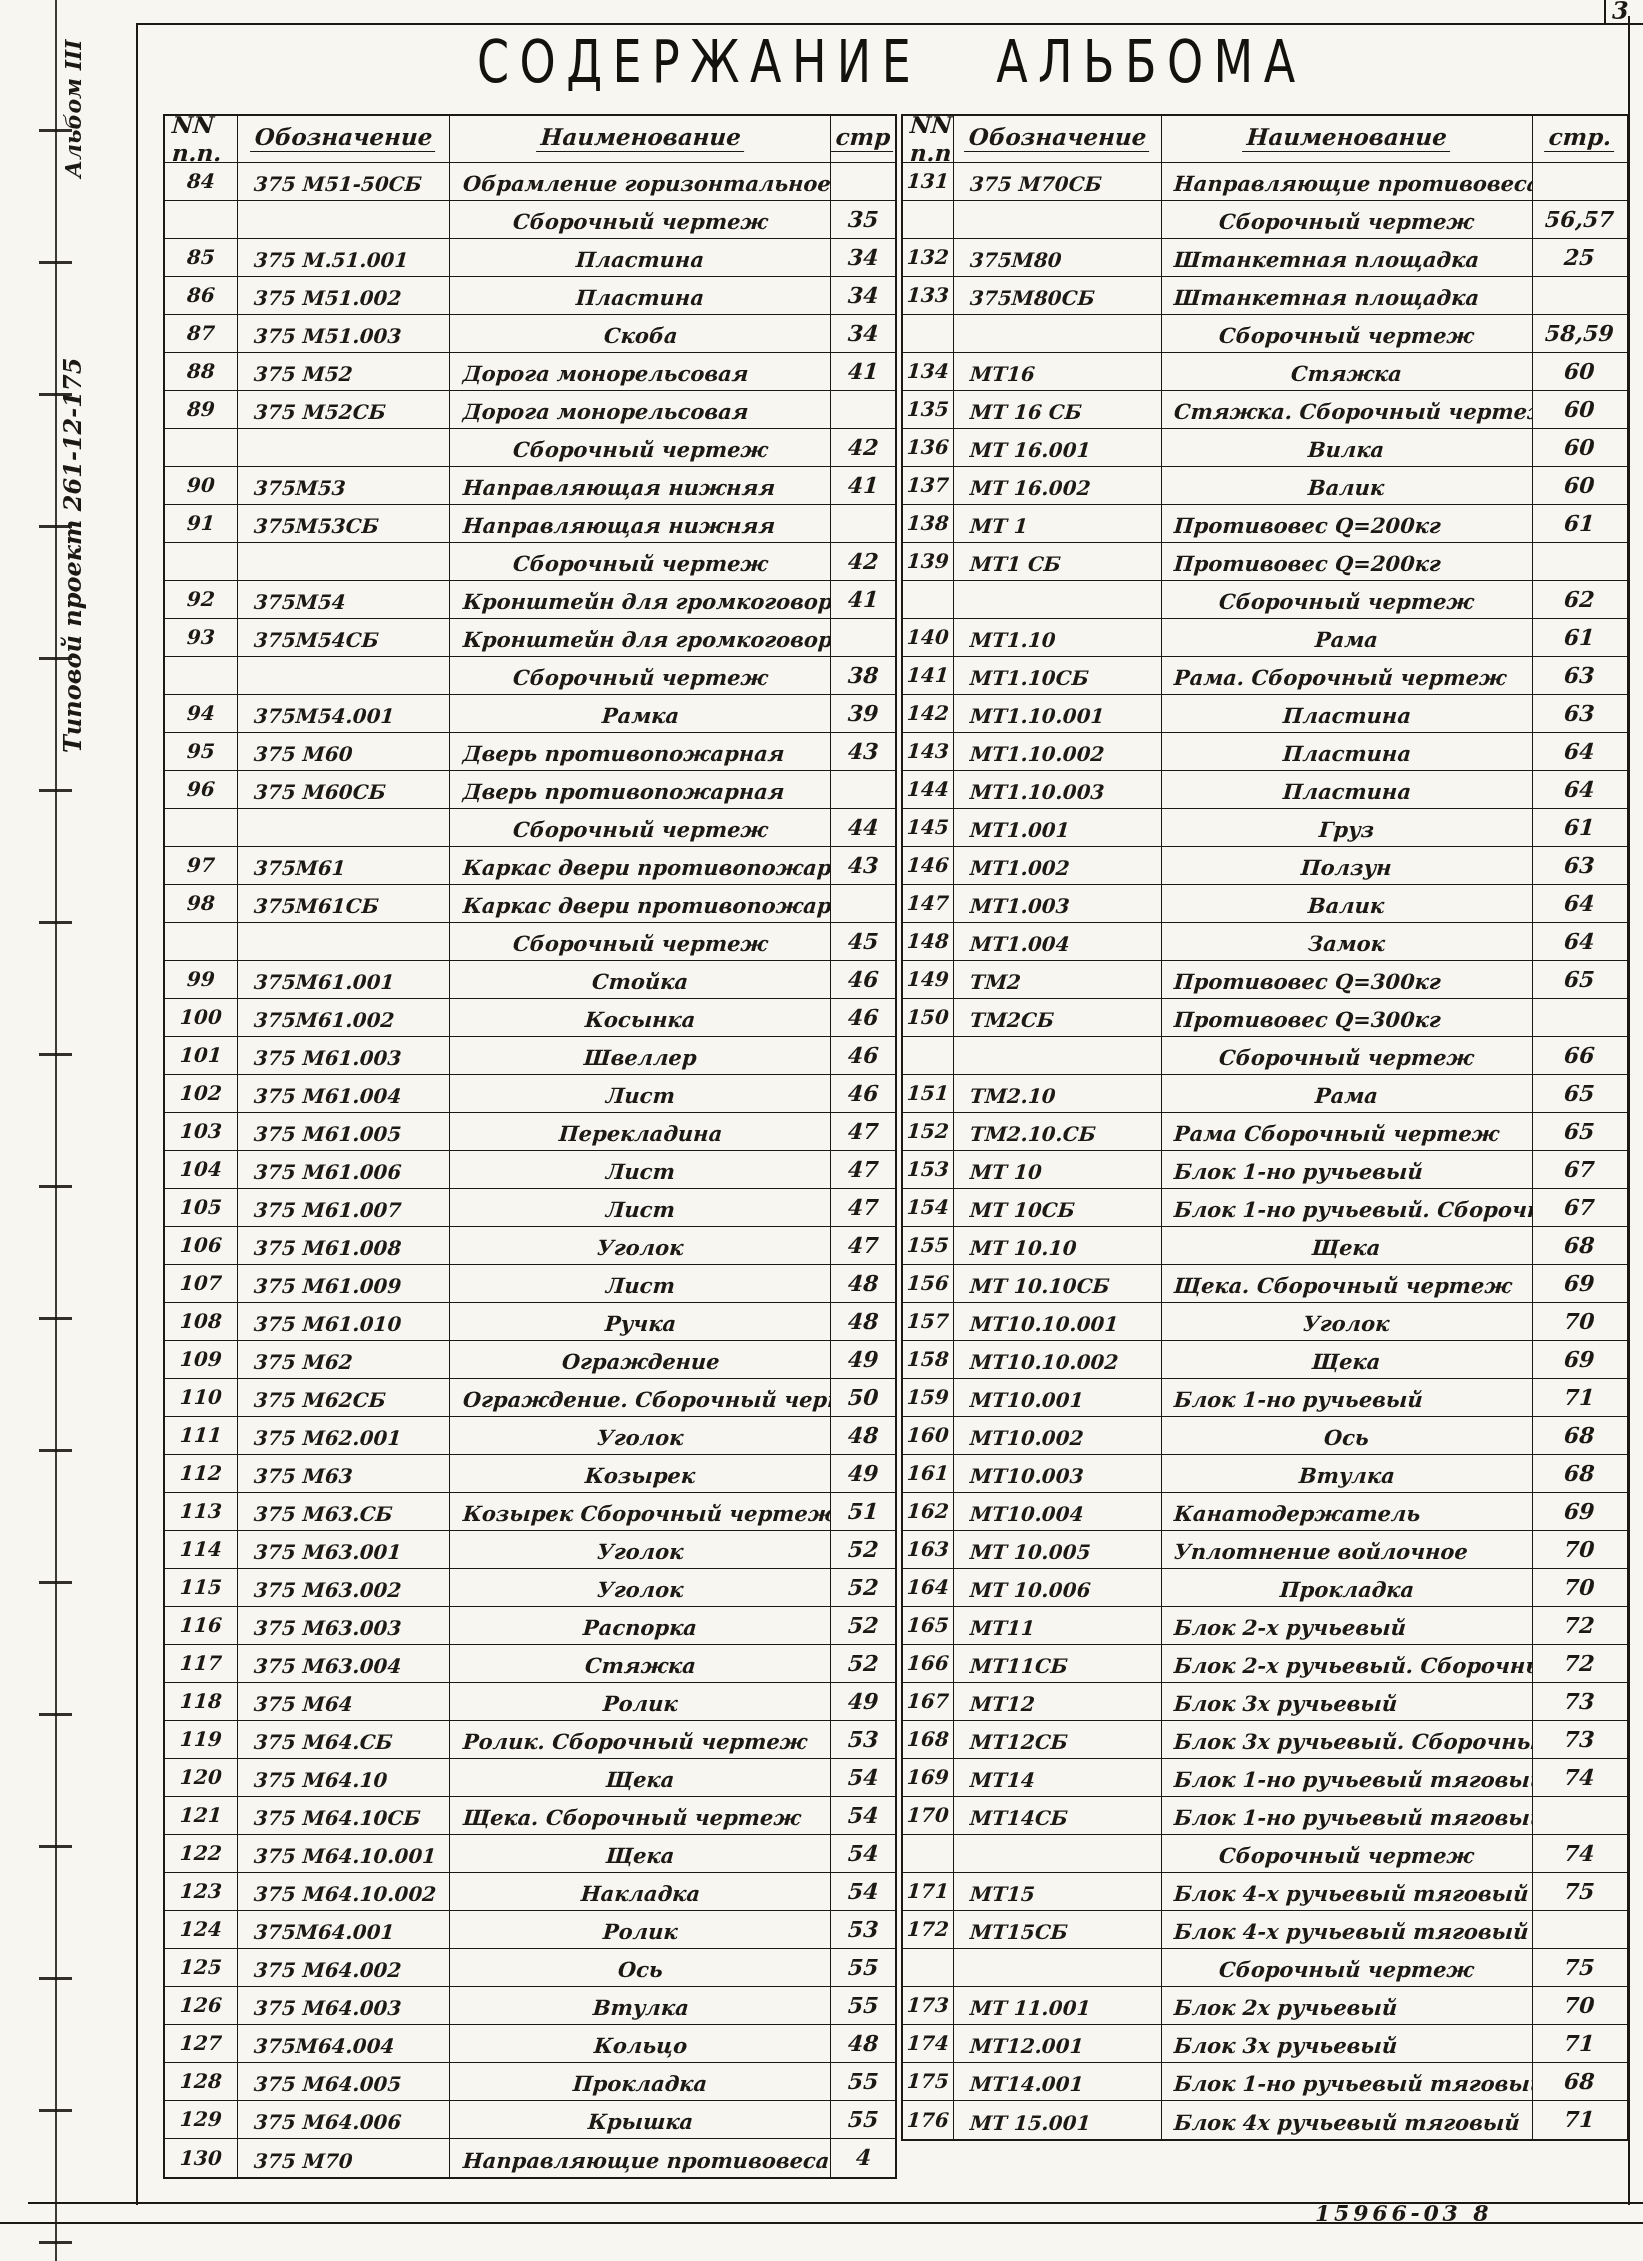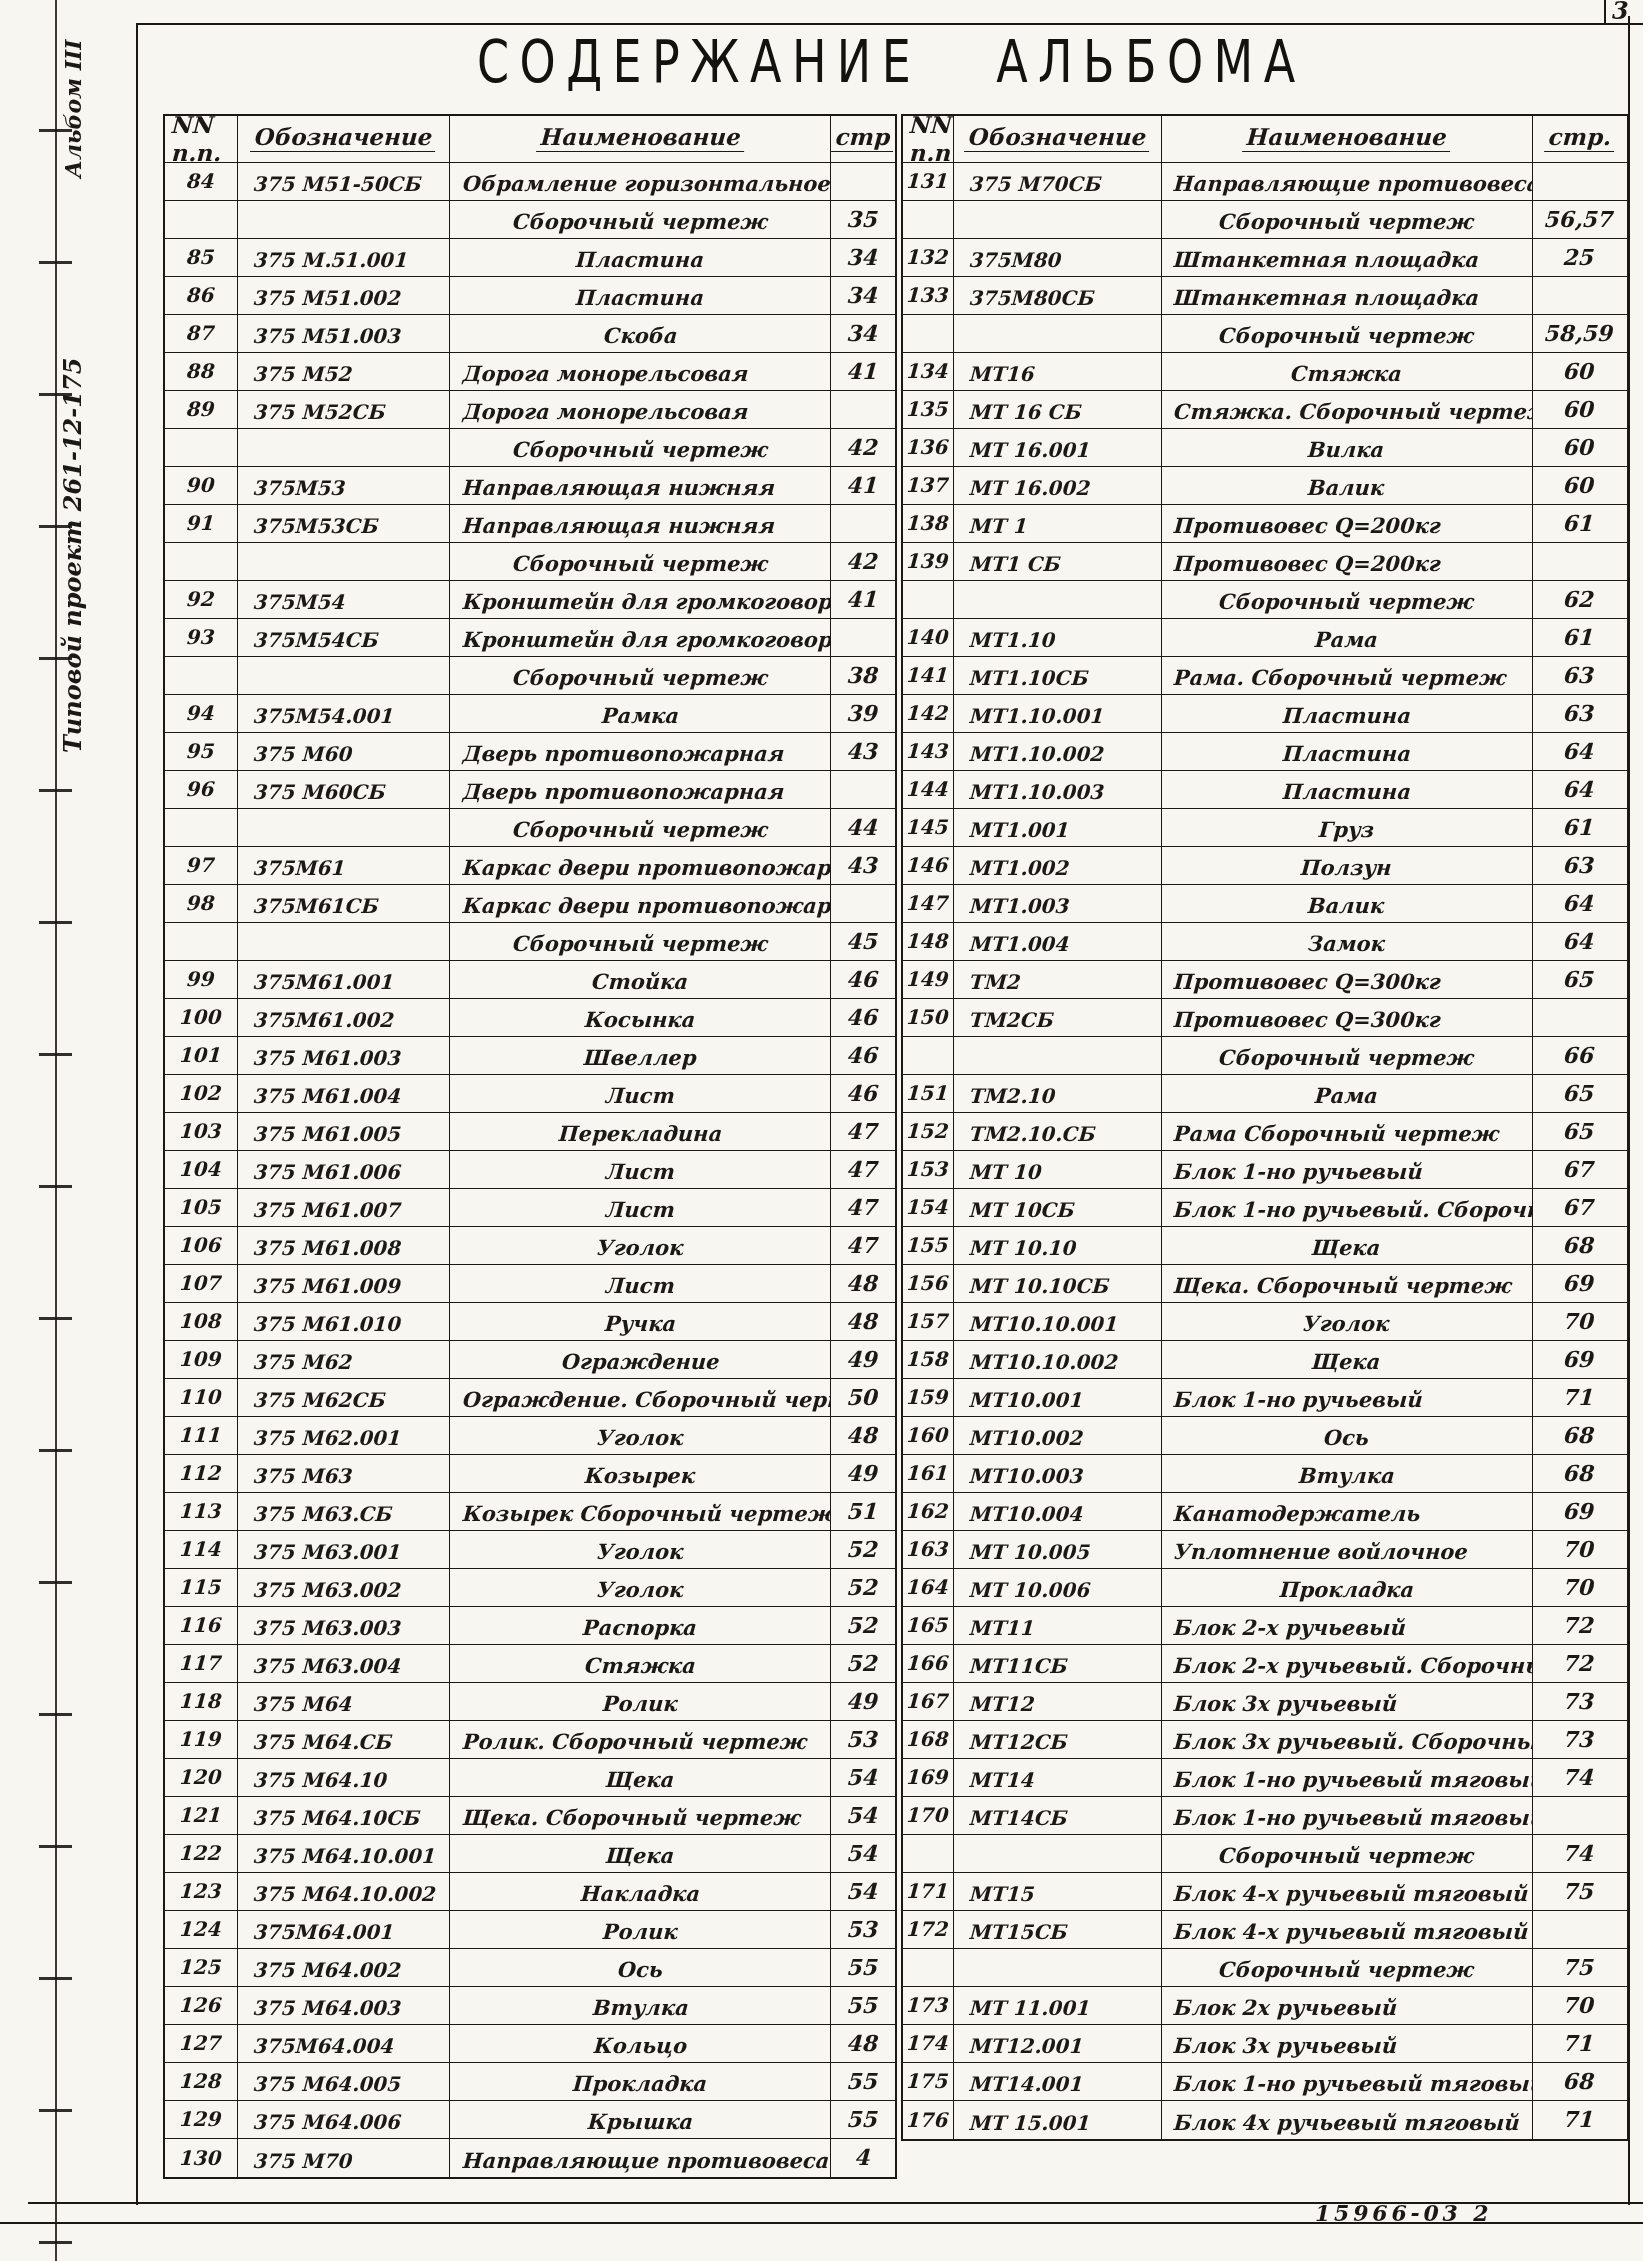--- a/index.html
+++ b/index.html
@@ -81,21 +81,21 @@
 <div class="edge-dashes"></div>
 <div class="edge-line"></div>
 
 <div class="frame-top"></div>
 <div class="frame-left"></div>
 <div class="frame-right"></div>
 <div class="corner-divider"></div>
 <div class="corner-num hw">3</div>
 <div class="bottom-line-1"></div>
 <div class="bottom-line-2"></div>
-<div class="stamp hw">15966-03   2</div>
+<div class="stamp hw">15966-03   8</div>
 
 <div class="vert margin-album hw">Альбом III</div>
 <div class="vert margin-project hw">Типовой проект 261-12-175</div>
 
 <div class="title">СОДЕРЖАНИЕ   АЛЬБОМА</div>
 
 <div class="ttable" id="left-table">
     <div class="tline thead" style="height: 47px;">
       <div class="cell n">
         <div class="nnstack">

